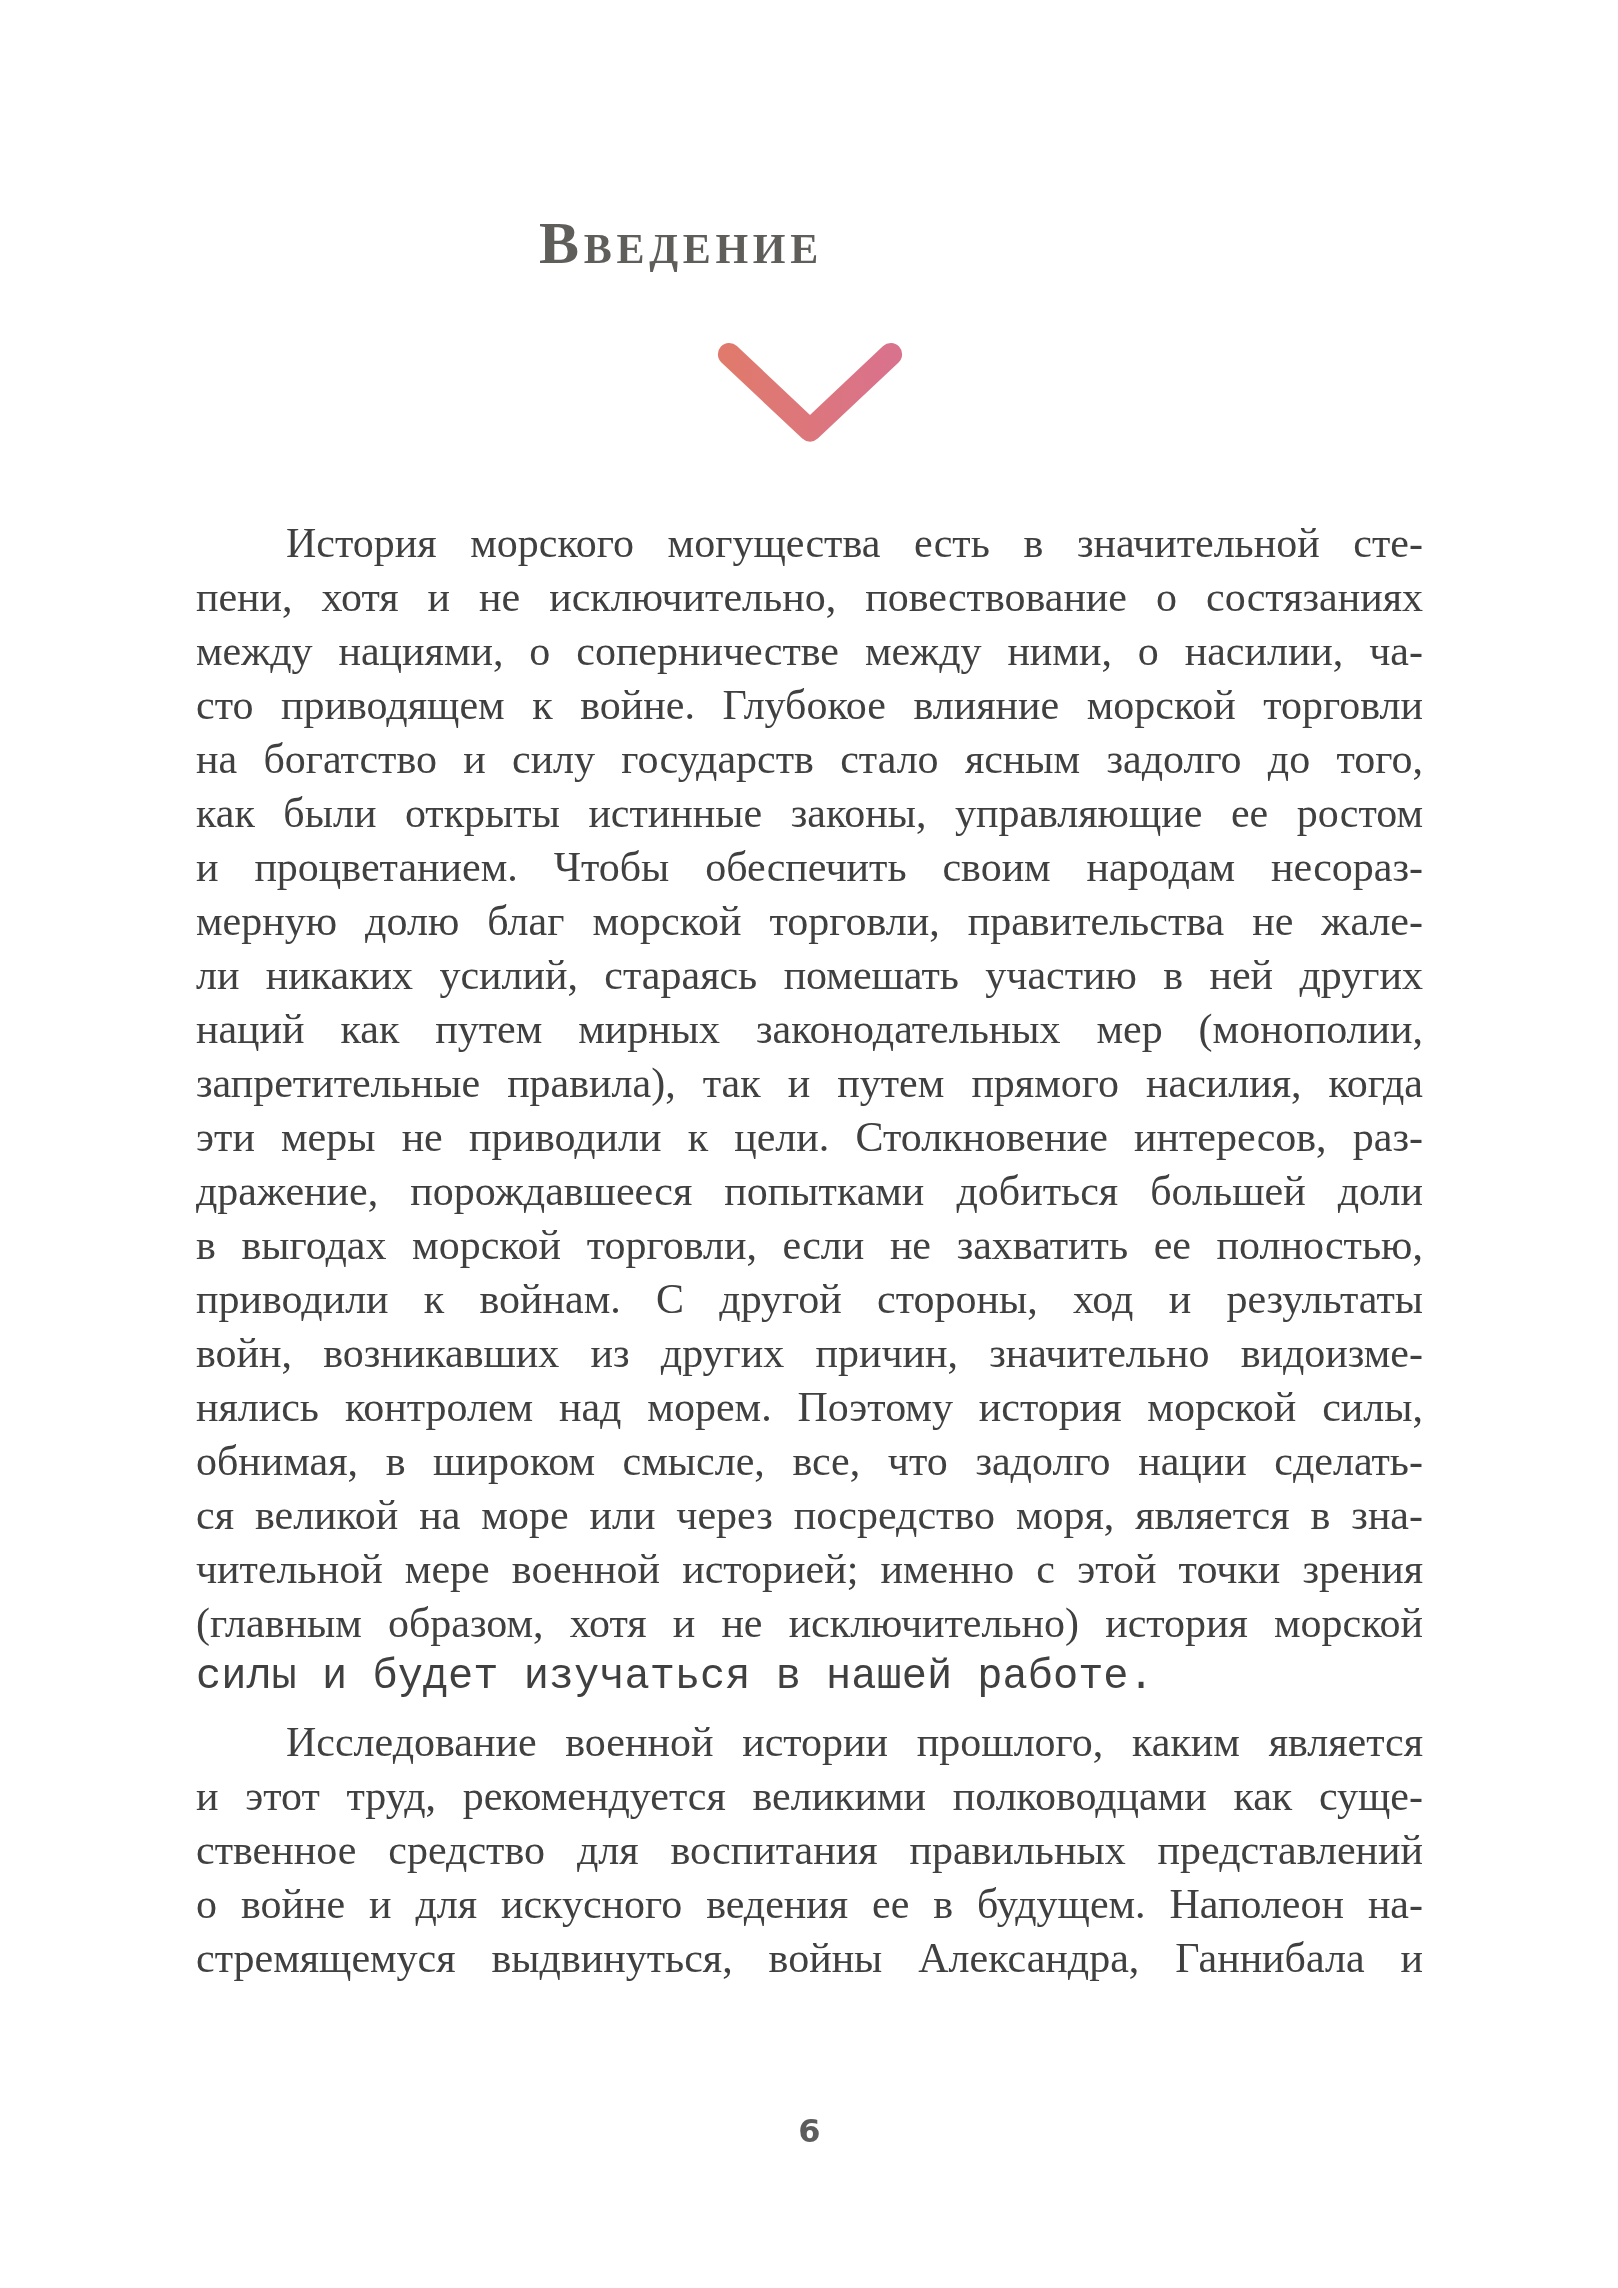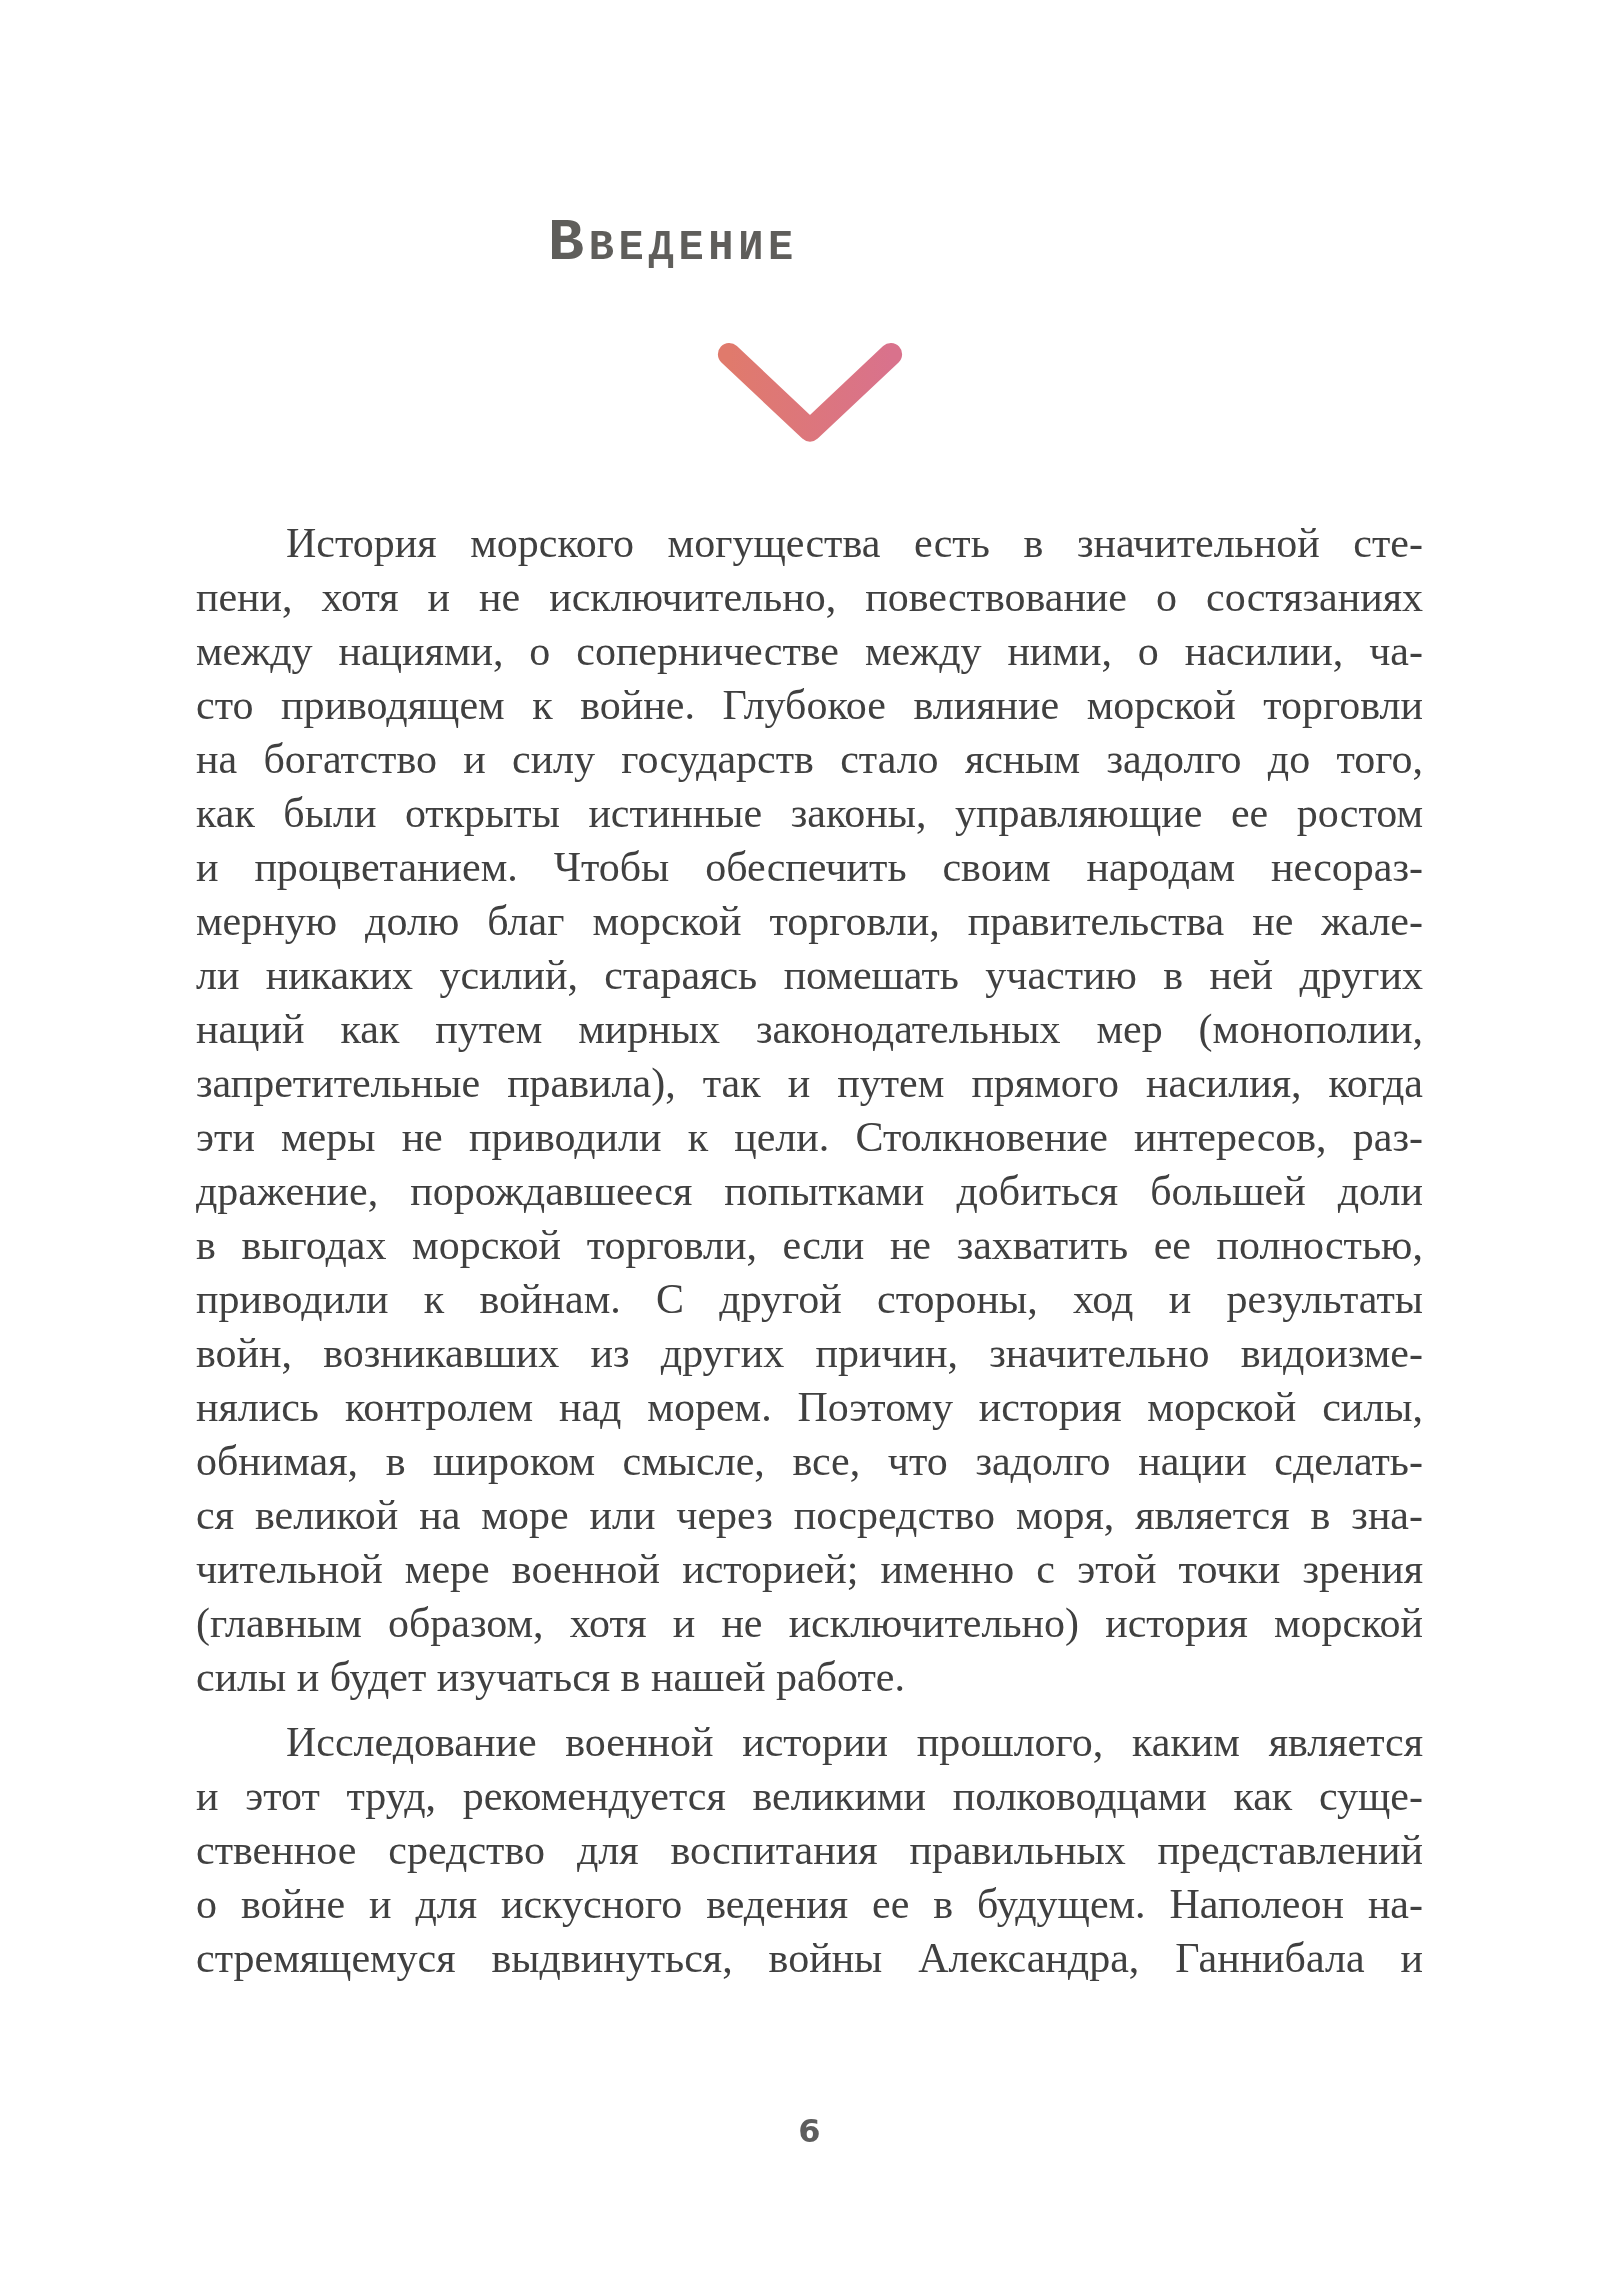--- a/index.html
+++ b/index.html
@@ -1,30 +1,30 @@
 <!DOCTYPE html>
 <html style="font-size:15px"><head>
 <meta charset="utf-8">
 <style>
   html, body { margin: 0; padding: 0; background: #ffffff; }
   body { width: 1619px; height: 2288px; position: relative; overflow: hidden; }
   .page { position: absolute; left: 0; top: 0; width: 1619px; height: 2288px; background: #fff; }
   .chapter-title {
-    position: absolute; left: 0; top: 213px; width: 1346px; text-align: center;
-    font-family: Liberation Mono, monospace; font-weight: bold; font-size: 60px;
+    position: absolute; left: 8px; top: 213px; width: 1346px; text-align: center;
+    font-family: Liberation Serif, serif; font-weight: bold; font-size: 60px;
     letter-spacing: 4.7px; color: #5f5e5b; font-variant: small-caps; line-height: 1;
   }
   .chevron { position: absolute; left: 716px; top: 341px; width: 188px; height: 113px; }
   .body-text {
     position: absolute; left: 196px; top: 516px; width: 1227px;
     font-family: "Liberation Serif", serif; font-size: 42px; line-height: 54px;
     color: #404040; text-align: justify;
   }
   .line { display: block; white-space: nowrap; text-align-last: justify; text-align: justify; }
-  .line.last { text-align-last: left; }
+  .line.last { text-align-last: left; font-family: Liberation Mono, monospace; }
   .para { margin: 0; }
   .para + .para { margin-top: 11.3px; }
   .indent { padding-left: 90px; }
   .page-number {
     position: absolute; left: 0; top: 2112px; width: 1619px; text-align: center;
     font-family: "DejaVu Sans", sans-serif; font-weight: bold; font-size: 32px; color: #5d5d5d;
   }
 </style>
 </head>
 <body>

